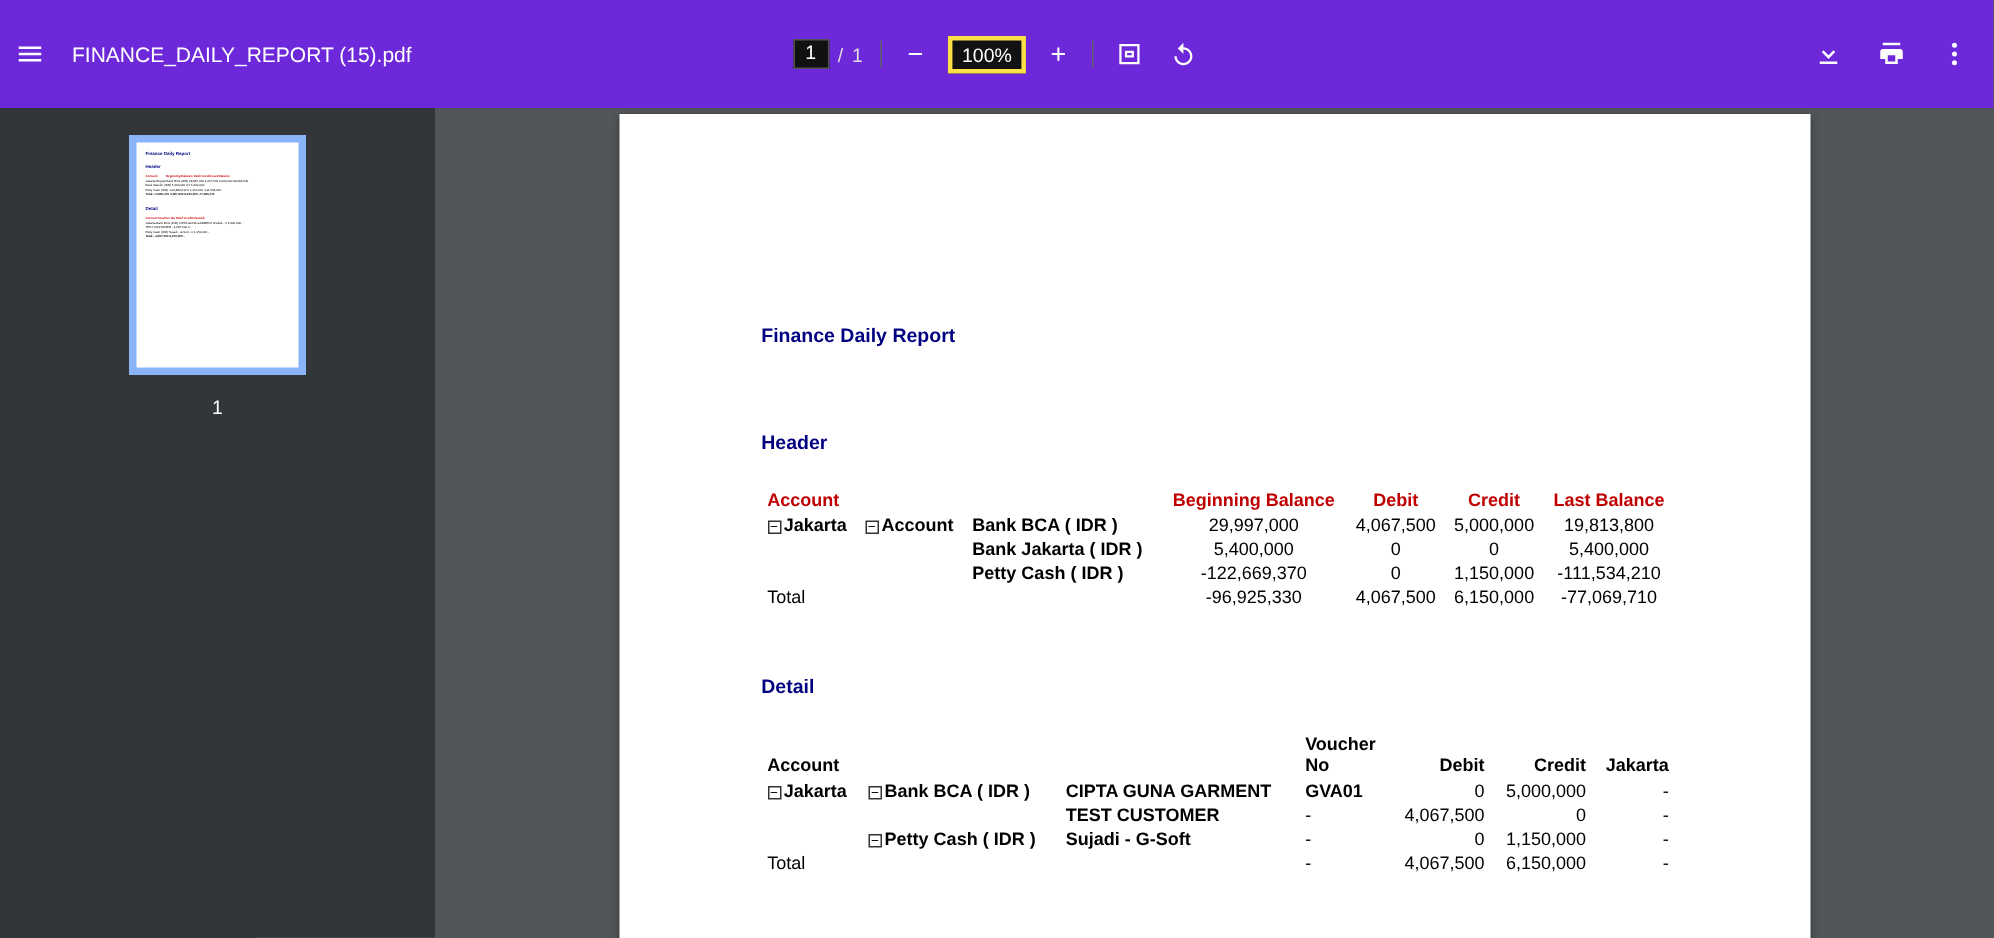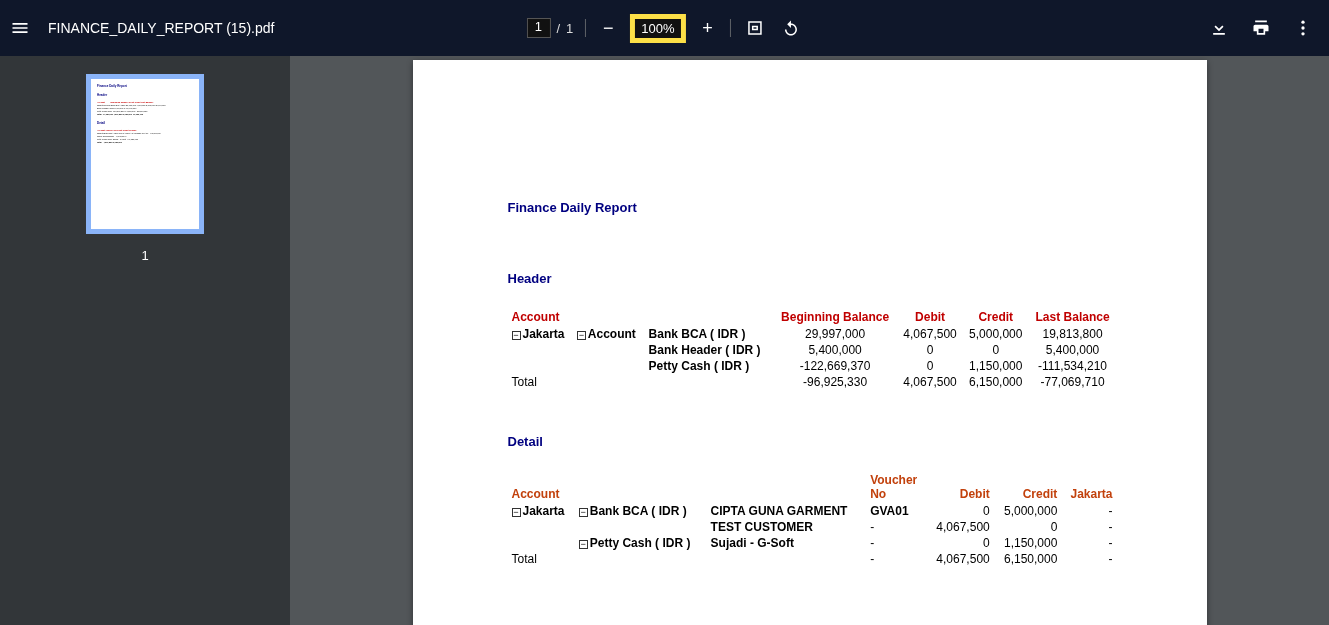--- a/index.html
+++ b/index.html
@@ -5,22 +5,22 @@
   * { box-sizing: border-box; margin: 0; padding: 0; }
   html, body {
     width: 1329px;
     height: 625px;
     font-family: Arial, sans-serif;
     background: #525659;
     overflow: hidden;
   }
   
   .toolbar {
-    height: 56px;
-    background: #0f172a;
+    height: 72px;
+    background: #6d28d9;
     color: #fff;
     display: flex;
     align-items: center;
     padding: 16px 8px;
     font-size: 14px;
     position: relative;
   }
   .toolbar .left { display: flex; align-items: center; gap: 16px; flex: 1; }
   .toolbar .center {
     position: absolute;
@@ -49,21 +49,21 @@
     font-size: 13px;
     border: 1px solid #555;
   }
   .page-sep, .page-total { color: #ddd; font-size: 13px; }
   .vdiv { width: 1px; height: 18px; background: #5f6368; }
   .zoom-box {
     background: #111;
     color: #fff;
     font-size: 13px;
     padding: 2px 6px;
-    border: 5px solid #fde047;
+    border: 3px solid #fde047;
     text-align: center;
     min-width: 42px;
   }
   .zoom-btn { color: #fff; font-size: 18px; width: 20px; text-align: center; cursor: pointer; }
 
   
   .viewer {
     display: flex;
     height: calc(625px - 56px);
   }
@@ -140,21 +140,21 @@
     line-height: 7px;
     font-size: 9px;
     text-align: center;
     margin-right: 2px;
     font-weight: normal;
   }
   .total-row td { font-weight: normal; padding-top: 8px;}
 
   
   table.detail { border-collapse: collapse; width: 100%; font-size: 12px; }
-  table.detail th { color: #c2410c; font-weight: bold; text-align: left; padding: 2px 4px; vertical-align: bottom;}
+  table.detail th { color: #000000; font-weight: bold; text-align: left; padding: 2px 4px; vertical-align: bottom;}
   table.detail th.num, table.detail td.num { text-align: right; }
   table.detail td { padding: 1px 4px; vertical-align: top; }
   table.detail .acct { white-space: nowrap; font-weight: bold; }
 
   
   .main::-webkit-scrollbar { width: 16px; }
   .main::-webkit-scrollbar-track { background: #424548; }
   .main::-webkit-scrollbar-thumb { background: #757575; }
 </style>
 </head>
@@ -256,21 +256,21 @@
         <tr>
           <td class="group-cell" rowspan="3"><span class="collapse-icon">−</span><span>Jakarta</span></td>
           <td class="group-cell" rowspan="3"><span class="collapse-icon">−</span><span>Account</span></td>
           <td class="bold">Bank BCA ( IDR )</td>
           <td class="num">29,997,000</td>
           <td class="num">4,067,500</td>
           <td class="num">5,000,000</td>
           <td class="num">19,813,800</td>
         </tr>
         <tr>
-          <td class="bold">Bank Header ( IDR )</td>
+          <td class="bold">Bank Jakarta ( IDR )</td>
           <td class="num">5,400,000</td>
           <td class="num">0</td>
           <td class="num">0</td>
           <td class="num">5,400,000</td>
         </tr>
         <tr>
           <td class="bold">Petty Cash ( IDR )</td>
           <td class="num">-122,669,370</td>
           <td class="num">0</td>
           <td class="num">1,150,000</td>

